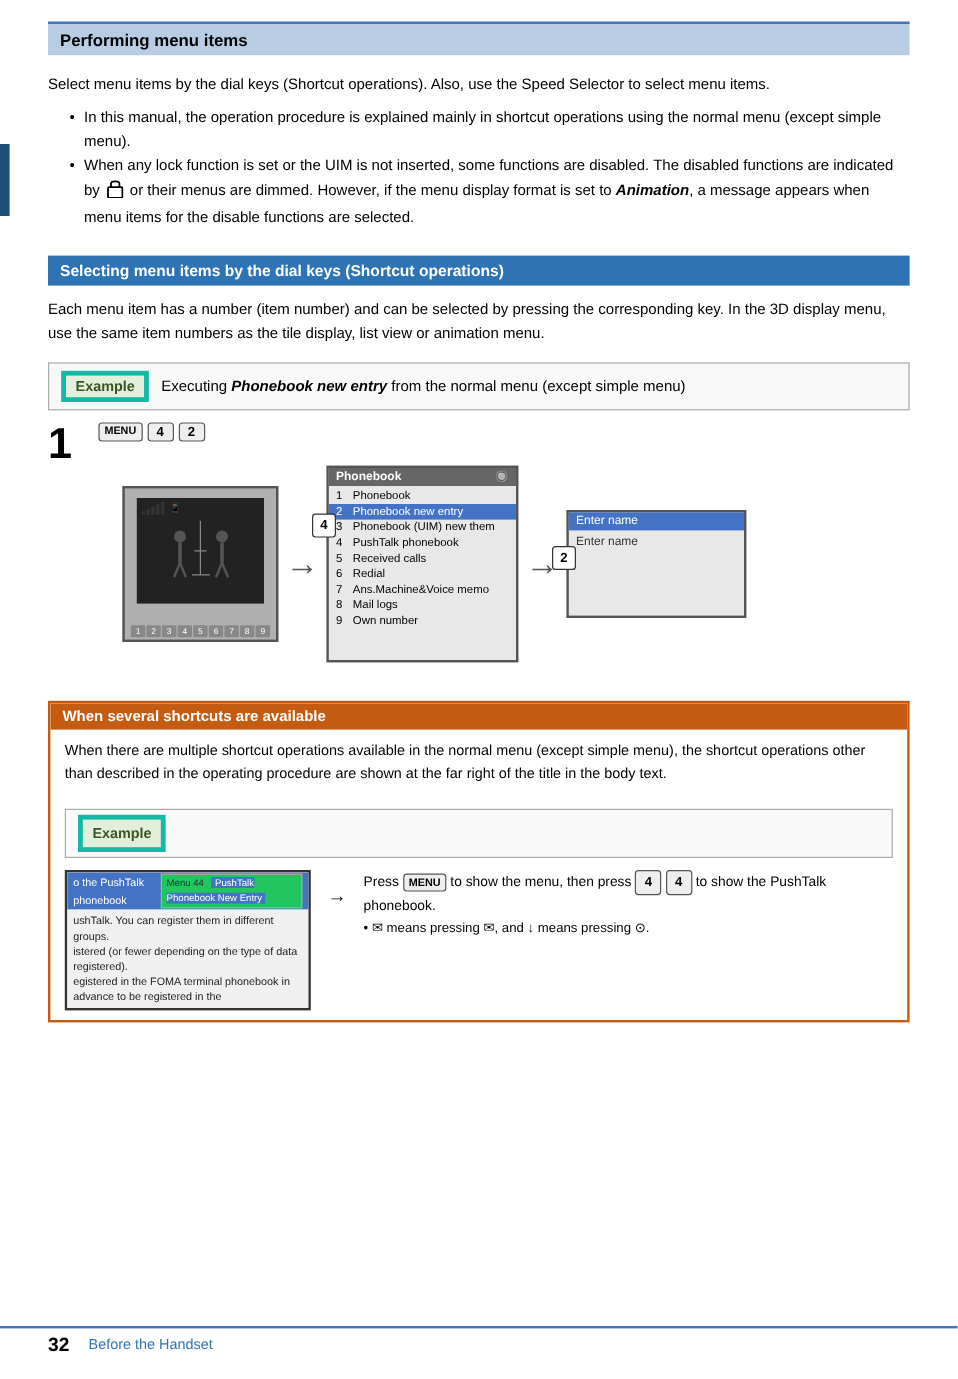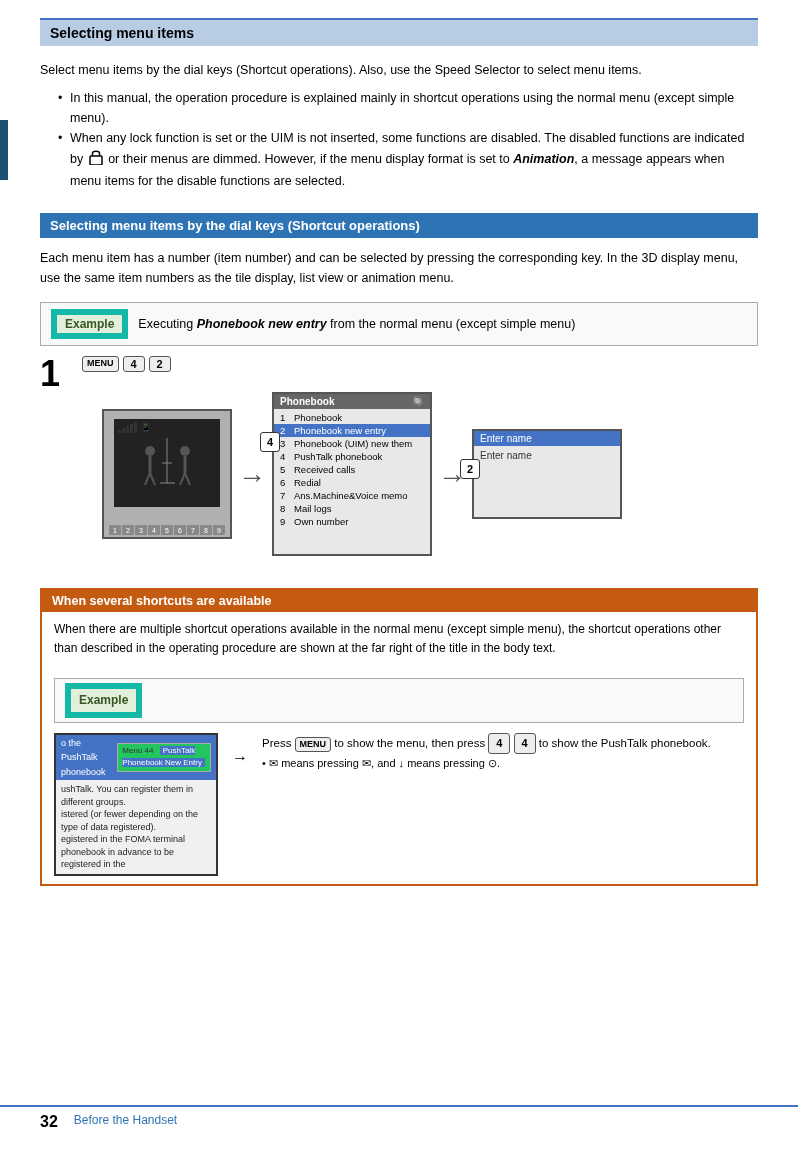--- a/index.html
+++ b/index.html
@@ -78,21 +78,21 @@
       border: 1px solid #aaa;
       padding: 6px 10px;
       margin: 14px 0 10px 0;
       display: flex;
       align-items: center;
       gap: 10px;
       background: #f9f9f9;
     }
     .example-label {
       background: #e2efda;
-      border: 6px solid #14b8a6;
+      border: 4px solid #14b8a6;
       padding: 2px 8px;
       font-size: 12px;
       font-weight: bold;
       color: #375623;
     }
     .example-text {
       font-size: 12.5px;
     }
     .example-text em {
       font-style: italic;
@@ -238,21 +238,21 @@
       background: #f9f9f9;
       padding: 4px 10px;
       display: flex;
       align-items: center;
       gap: 10px;
       margin-bottom: 10px;
     }
 
     
     .pushtalk-screenshot {
-      width: 164px;
+      width: 205px;
       border: 2px solid #333;
       font-size: 9px;
       overflow: hidden;
     }
     .pushtalk-title-bar {
       background: #4472c4;
       color: #fff;
       padding: 1px 5px;
       font-size: 9px;
       display: flex;
@@ -352,21 +352,21 @@
 
   </style>
 </head>
 <body>
 
 <div class="page">
 
   <div class="blue-bar"></div>
 
   <div class="section-header-top">
-    <span>Selecting menu items</span>
+    <span>Performing menu items</span>
   </div>
 
   <p class="body-text">Select menu items by the dial keys (Shortcut operations). Also, use the Speed Selector to select menu items.</p>
 
   <ul class="bullet-list">
     <li>
       <span>In this manual, the operation procedure is explained mainly in shortcut operations using the normal menu (except simple menu).</span>
     </li>
     <li>
       <span>When any lock function is set or the UIM is not inserted, some functions are disabled. The disabled functions are indicated by </span>

